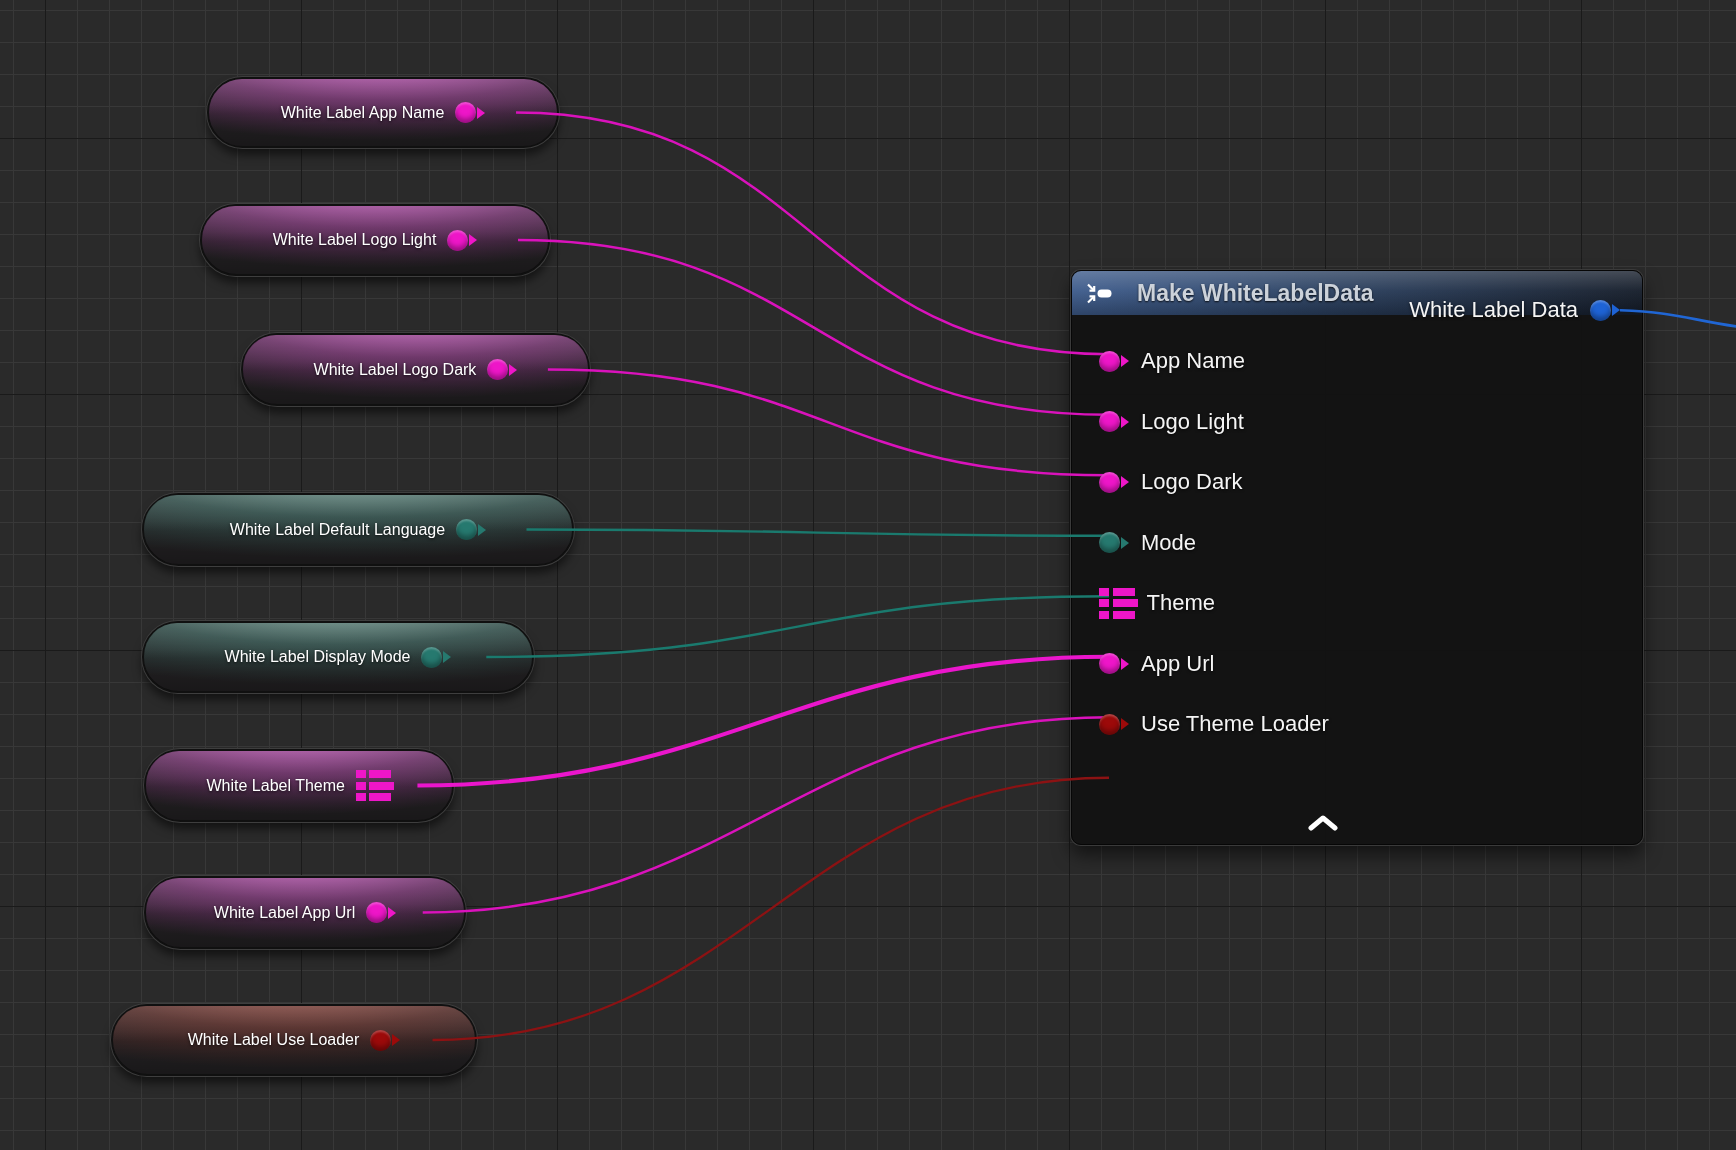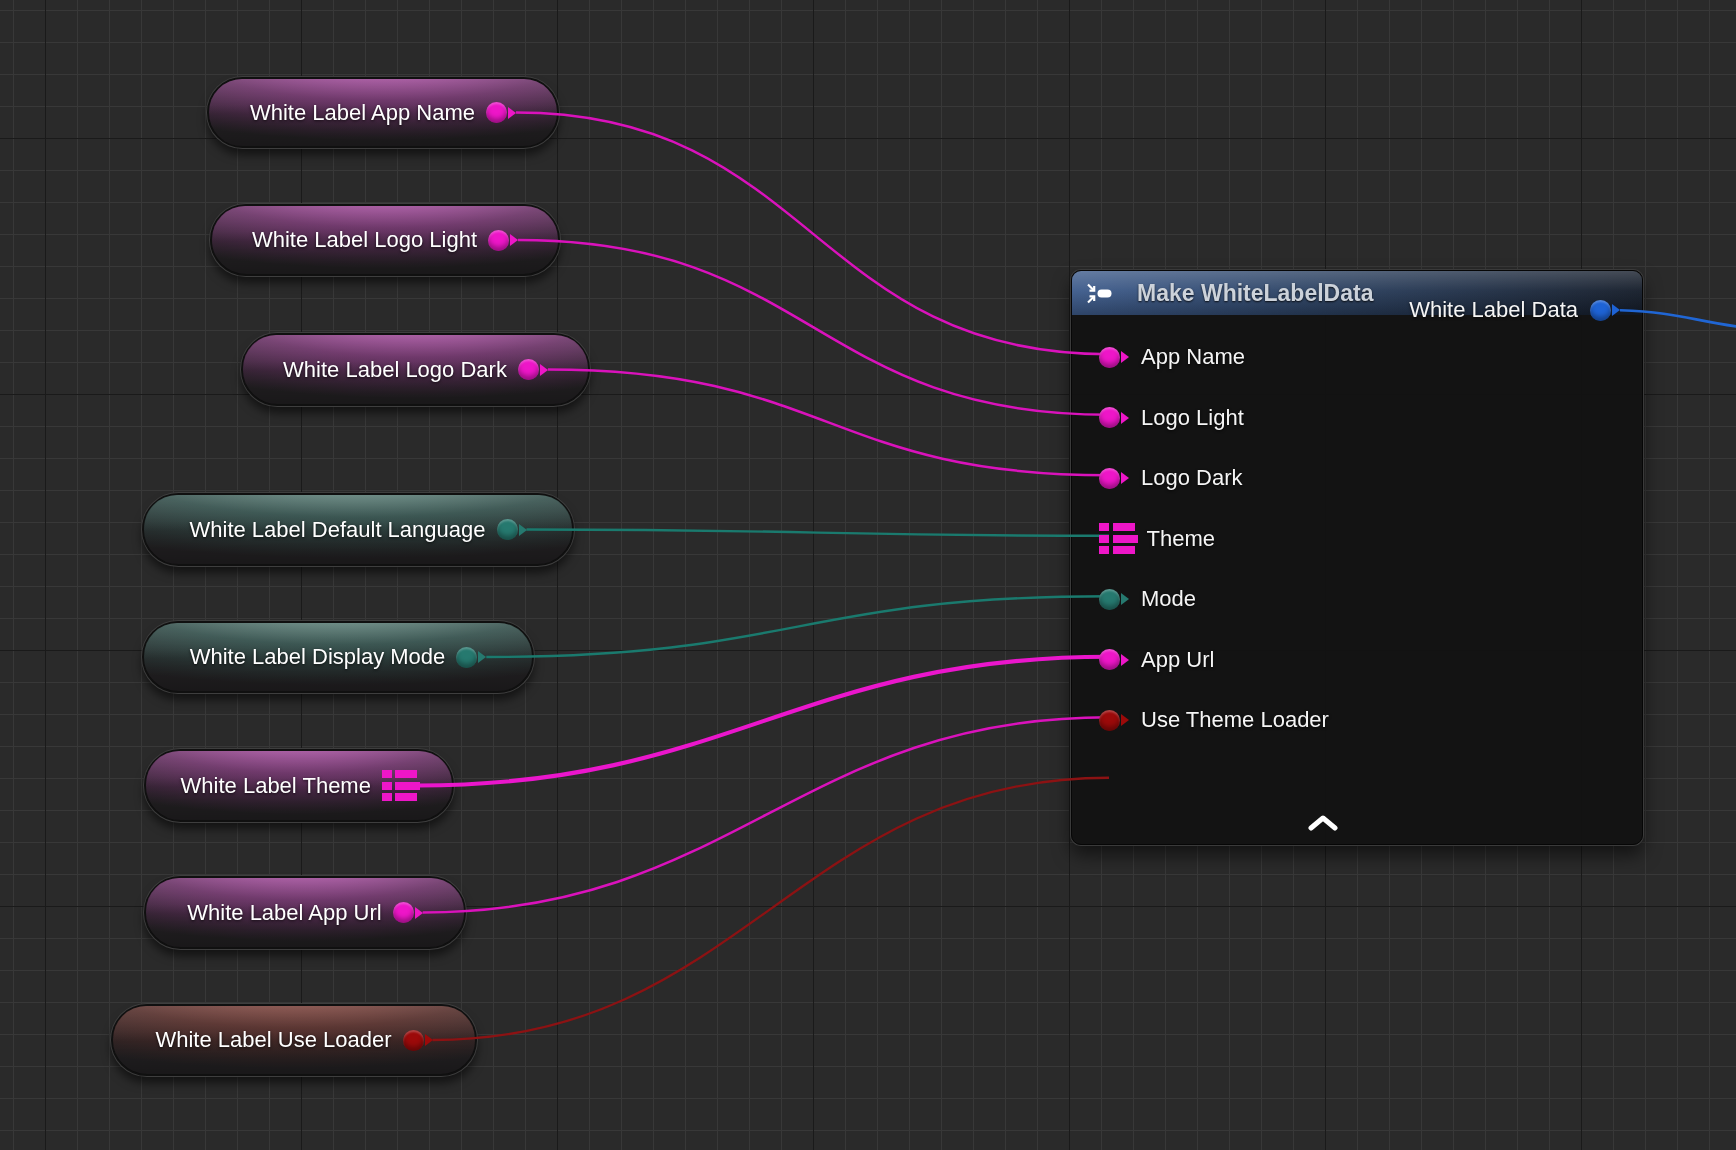--- a/index.html
+++ b/index.html
@@ -35,21 +35,21 @@
     background:radial-gradient(140% 175% at 50% -38%, var(--glow-hi) 0%, var(--glow-main) 40%, rgba(0,0,0,0) 74%);
     pointer-events:none;
   }
   .var-node::after{
     content:"";position:absolute;inset:0;border-radius:33px;
     background:linear-gradient(180deg, rgba(255,255,255,0.13) 0%, rgba(255,255,255,0.03) 38%, rgba(0,0,0,0.07) 52%, rgba(0,0,0,0.30) 100%);
     pointer-events:none;
   }
   .var-label{
     position:relative;z-index:2;
-    color:#ffffff;font-size:22px;line-height:1;
+    color:#ffffff;font-size:16px;line-height:1;
     text-shadow:0 1px 3px rgba(0,0,0,0.7);
     white-space:nowrap;
   }
   
   .pin-slot{position:relative;z-index:2;display:flex;align-items:center;flex:0 0 auto;}
   .pin-circle{
     width:21px;height:21px;border-radius:50%;
     background:var(--pin);
     box-shadow:inset 0 -4px 5px rgba(0,0,0,0.35), inset 0 2px 2px rgba(255,255,255,0.25);
   }
@@ -77,21 +77,21 @@
       linear-gradient(180deg, rgba(255,255,255,0.20) 0%, rgba(255,255,255,0.04) 45%, rgba(0,0,0,0.25) 100%),
       linear-gradient(90deg, #3e5c8c 0%, #2c4263 42%, #151d2a 100%);
     display:flex;align-items:center;gap:24px;
     padding:0 14px;box-sizing:border-box;
   }
   .make-title{
     color:#ccd2da;font-size:23px;font-weight:700;
     text-shadow:0 1px 2px rgba(0,0,0,0.8);
     white-space:nowrap;
   }
-  .make-body{padding-top:12px;position:relative;}
+  .make-body{padding-top:2px;position:relative;margin-top:14px;}
   .make-row{height:60.5px;display:flex;align-items:center;padding-left:27px;box-sizing:border-box;}
   .make-row .pin-label{margin-left:12px;}
   .pin-label{
     color:#f5f5f5;font-size:22px;line-height:1;white-space:nowrap;
     text-shadow:0 1px 3px rgba(0,0,0,0.7);
   }
   .make-output-row{
     position:absolute;top:9px;right:22px;height:60.5px;
     display:flex;align-items:center;gap:12px;
   }
@@ -109,21 +109,21 @@
 
 <div id="canvas">
   <div id="nodes-layer">
       <div class="var-node" style="left: 207px; top: 77px; width: 352px; height: 71px; --glow-hi: #da64d0; --glow-main: rgba(160,58,152,0.55); --pin: #ee16c8;">
     <span class="var-label">White Label App Name</span>
     <span class="pin-slot">
           <span class="pin-circle"></span>
           <span class="pin-arrow"></span>
         </span>
   </div>
-      <div class="var-node" style="left: 210px; top: 204px; width: 350px; height: 72px; text-align: right; --glow-hi: #da64d0; --glow-main: rgba(160,58,152,0.55); --pin: #ee16c8;">
+      <div class="var-node" style="left: 200px; top: 204px; width: 350px; height: 72px; text-align: right; --glow-hi: #da64d0; --glow-main: rgba(160,58,152,0.55); --pin: #ee16c8;">
     <span class="var-label">White Label Logo Light</span>
     <span class="pin-slot">
           <span class="pin-circle"></span>
           <span class="pin-arrow"></span>
         </span>
   </div>
       <div class="var-node" style="left: 241px; top: 333px; width: 349px; height: 73px; --glow-hi: #da64d0; --glow-main: rgba(160,58,152,0.55); --pin: #ee16c8;">
     <span class="var-label">White Label Logo Dark</span>
     <span class="pin-slot">
           <span class="pin-circle"></span>
@@ -197,39 +197,39 @@
             </span>
     <span class="pin-label">Logo Light</span>
   </div>
           <div class="make-row" style="--pin: #ee16c8;">
     <span class="pin-slot">
               <span class="pin-circle"></span>
               <span class="pin-arrow"></span>
             </span>
     <span class="pin-label">Logo Dark</span>
   </div>
+          <div class="make-row" style="--pin: #26796f;">
+    <span class="pin-slot">
+              <span class="pin-circle"></span>
+              <span class="pin-arrow"></span>
+            </span>
+    <span class="pin-label">Mode</span>
+  </div>
           <div class="make-row" style="--pin: #ee16c8;">
     <span class="pin-slot">
               <span class="struct-icon">
                 <i></i>
                 <i></i>
                 <i></i>
                 <i></i>
                 <i></i>
                 <i></i>
               </span>
             </span>
     <span class="pin-label">Theme</span>
-  </div>
-          <div class="make-row" style="--pin: #26796f;">
-    <span class="pin-slot">
-              <span class="pin-circle"></span>
-              <span class="pin-arrow"></span>
-            </span>
-    <span class="pin-label">Mode</span>
   </div>
           <div class="make-row" style="--pin: #ee16c8;">
     <span class="pin-slot">
               <span class="pin-circle"></span>
               <span class="pin-arrow"></span>
             </span>
     <span class="pin-label">App Url</span>
   </div>
           <div class="make-row" style="--pin: #9c0a0a;">
     <span class="pin-slot">

